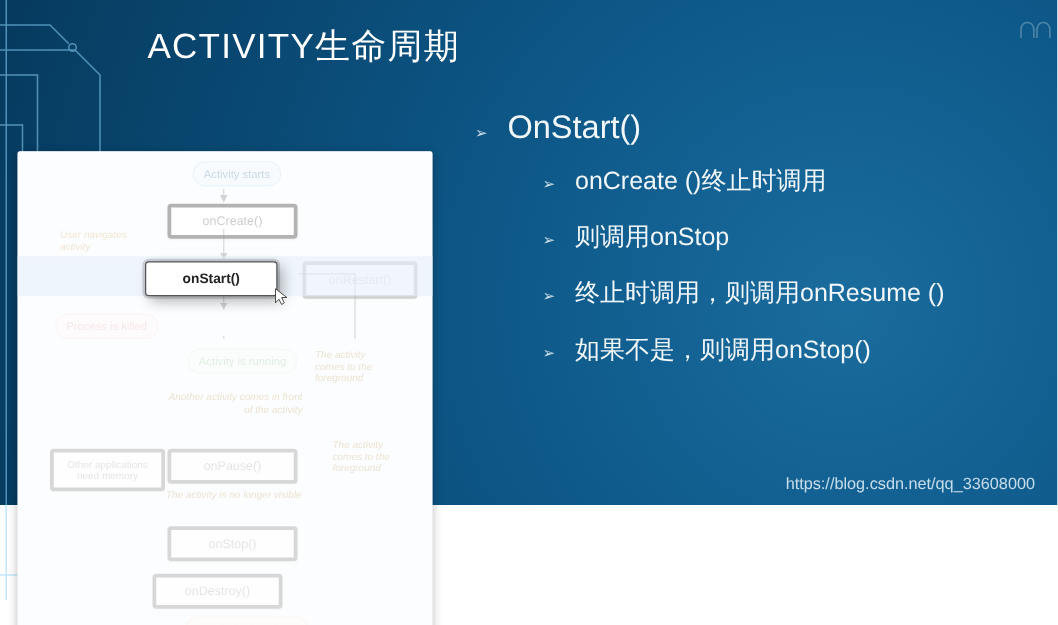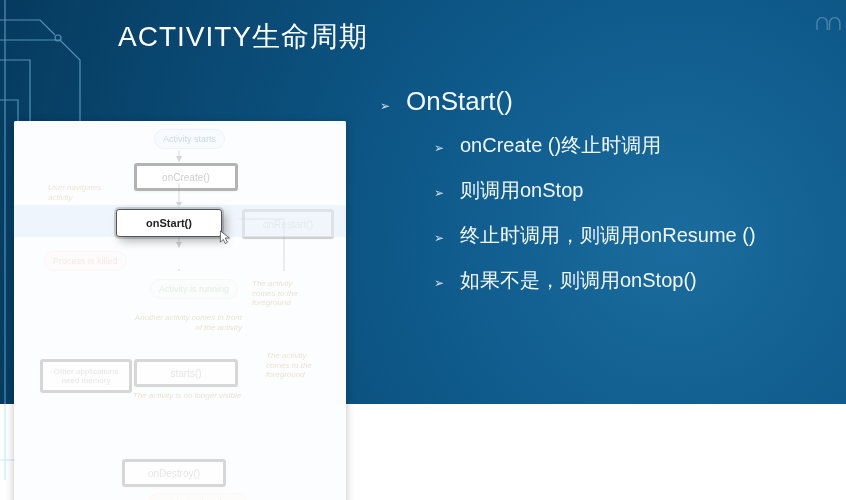--- a/index.html
+++ b/index.html
@@ -214,24 +214,25 @@
       <div class="dnote" style="left:238px; top:158px;">The activity comes to the foreground</div>
 
       <div class="dnote" style="left:118px; top:192px; width:110px; text-align:right; color:#b8a063;">Another activity comes in front of the activity</div>
 
       <div class="dpill red" style="left:30px; top:130px; opacity:.5;">Process is killed</div>
 
       <div class="dnote" style="left:252px; top:230px;">The activity comes to the foreground</div>
 
       <div class="dbox" style="left:26px; top:238px; width:78px; height:24px; font-size:8px; opacity:.5;">Other applications need memory</div>
 
-      <div class="dbox" style="left:120px; top:238px; width:90px; height:18px; opacity:.5;">starts()</div>
+      <div class="dbox" style="left:120px; top:238px; width:90px; height:18px; opacity:.5;">onPause()</div>
 
       <div class="dnote" style="left:118px; top:270px; width:110px; text-align:center;">The activity is no longer visible</div>
 
+      <div class="dbox" style="left:120px; top:300px; width:90px; height:18px; opacity:.5;">onStop()</div>
 
       <div class="dbox" style="left:108px; top:338px; width:90px; height:18px; opacity:.5;">onDestroy()</div>
 
       <div class="dpill orange" style="left:134px; top:372px; opacity:.5;">Activity is shut down</div>
 
       <svg style="position:absolute; inset:0; z-index:1; opacity:.35;">
         <defs>
           <marker id="ah" markerWidth="6" markerHeight="6" refX="5" refY="3" orient="auto">
             <path d="M0 0 L6 3 L0 6 Z" fill="#888"></path>
           </marker>
@@ -271,13 +272,14 @@
     <div class="bul2">
       <span class="chev">➢</span>
       <span class="txt">终止时调用，则调用onResume ()</span>
     </div>
     <div class="bul2">
       <span class="chev">➢</span>
       <span class="txt">如果不是，则调用onStop()</span>
     </div>
   </div>
 
+  <div class="footer-url">https://blog.csdn.net/qq_33608000</div>
 </div>
 
 </body></html>

